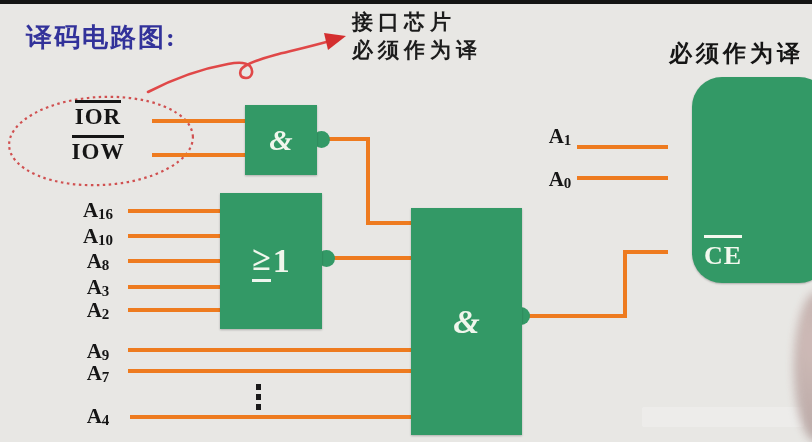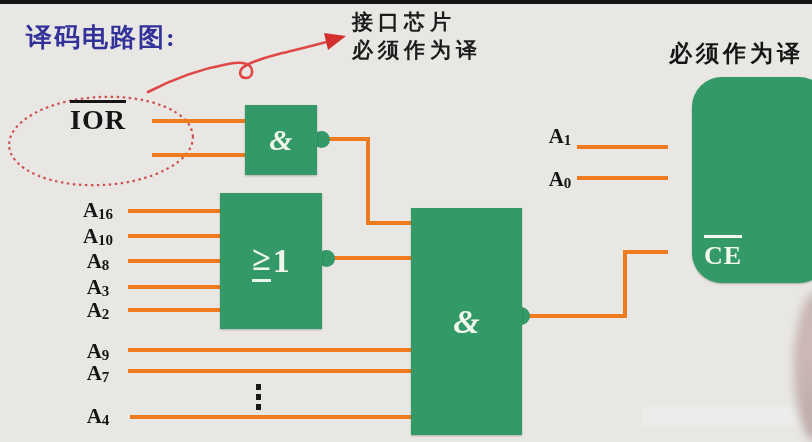--- a/index.html
+++ b/index.html
@@ -34,21 +34,21 @@
   .chip-title{position:absolute;left:668px;top:38px;width:137px;text-align:center;
     font-size:23px;font-weight:bold;color:#151515;letter-spacing:4px;}
   .ce{position:absolute;left:12px;bottom:12px;color:#f3f8ee;font-size:26px;font-weight:bold;}
   .ce .bar{display:inline-block;border-top:3px solid #f3f8ee;padding-top:3px;letter-spacing:1px;}
   
   .wh,.wv{position:absolute;background:#ee7b1f;}
   .wh{height:4px;} .wv{width:4px;}
   
   .sig{position:absolute;color:#151515;font-weight:bold;font-size:21px;width:56px;text-align:center;}
   .sig .sub{font-size:15px;position:relative;top:2px;letter-spacing:0;}
-  .ovl{position:absolute;color:#151515;font-weight:bold;font-size:28px;width:68px;text-align:center;}
+  .ovl{position:absolute;color:#151515;font-weight:bold;font-size:23px;width:68px;text-align:center;}
   .ovl .bar{display:inline-block;border-top:3px solid #151515;padding-top:1px;letter-spacing:1px;}
   .dot{position:absolute;width:5px;height:6px;background:#1a1a1a;}
   .watermark{position:absolute;left:642px;top:407px;width:162px;height:20px;background:#f0f0ee;opacity:0.6;border-radius:2px;}
   .finger{position:absolute;left:794px;top:292px;width:46px;height:150px;border-radius:50%;
     background:radial-gradient(ellipse at 35% 35%, #cdb7b3, #ab9b99);filter:blur(5px);opacity:0.9;}
 </style>
 </head>
 <body>
 
 <div class="canvas">
@@ -66,20 +66,23 @@
     <path d="M 8 70 C 35 56, 60 47, 88 42 C 98 40, 106 40, 110 44 C 114 49, 112 56, 106 56 C 99 56, 98 48, 105 44 C 110 41, 120 37, 135 33 C 155 28, 172 24, 190 19" fill="none" stroke="#e04848" stroke-width="2.6" stroke-linecap="round"></path>
     <polygon points="206,14 184,11 188,28" fill="#d42f2f"></polygon>
   </svg>
 
   <svg class="overlay" style="left:4px;top:92px;" width="198" height="100" viewBox="0 0 198 100">
     <ellipse cx="97" cy="49" rx="92" ry="44" fill="none" stroke="#d05050" stroke-width="2.2" stroke-dasharray="2.5 3.5" transform="rotate(-3 97 49)"></ellipse>
   </svg>
 
   <div class="ovl" style="left:64px;top:100px;">
     <span class="bar">IOR</span>
+  </div>
+  <div class="ovl" style="left:64px;top:135px;">
+    <span class="bar">IOW</span>
   </div>
 
   <div class="sig" style="left:70px;top:198px;">
     <span>A</span><span class="sub">16</span>
   </div>
   <div class="sig" style="left:70px;top:224px;">
     <span>A</span><span class="sub">10</span>
   </div>
   <div class="sig" style="left:70px;top:249px;">
     <span>A</span><span class="sub">8</span>

